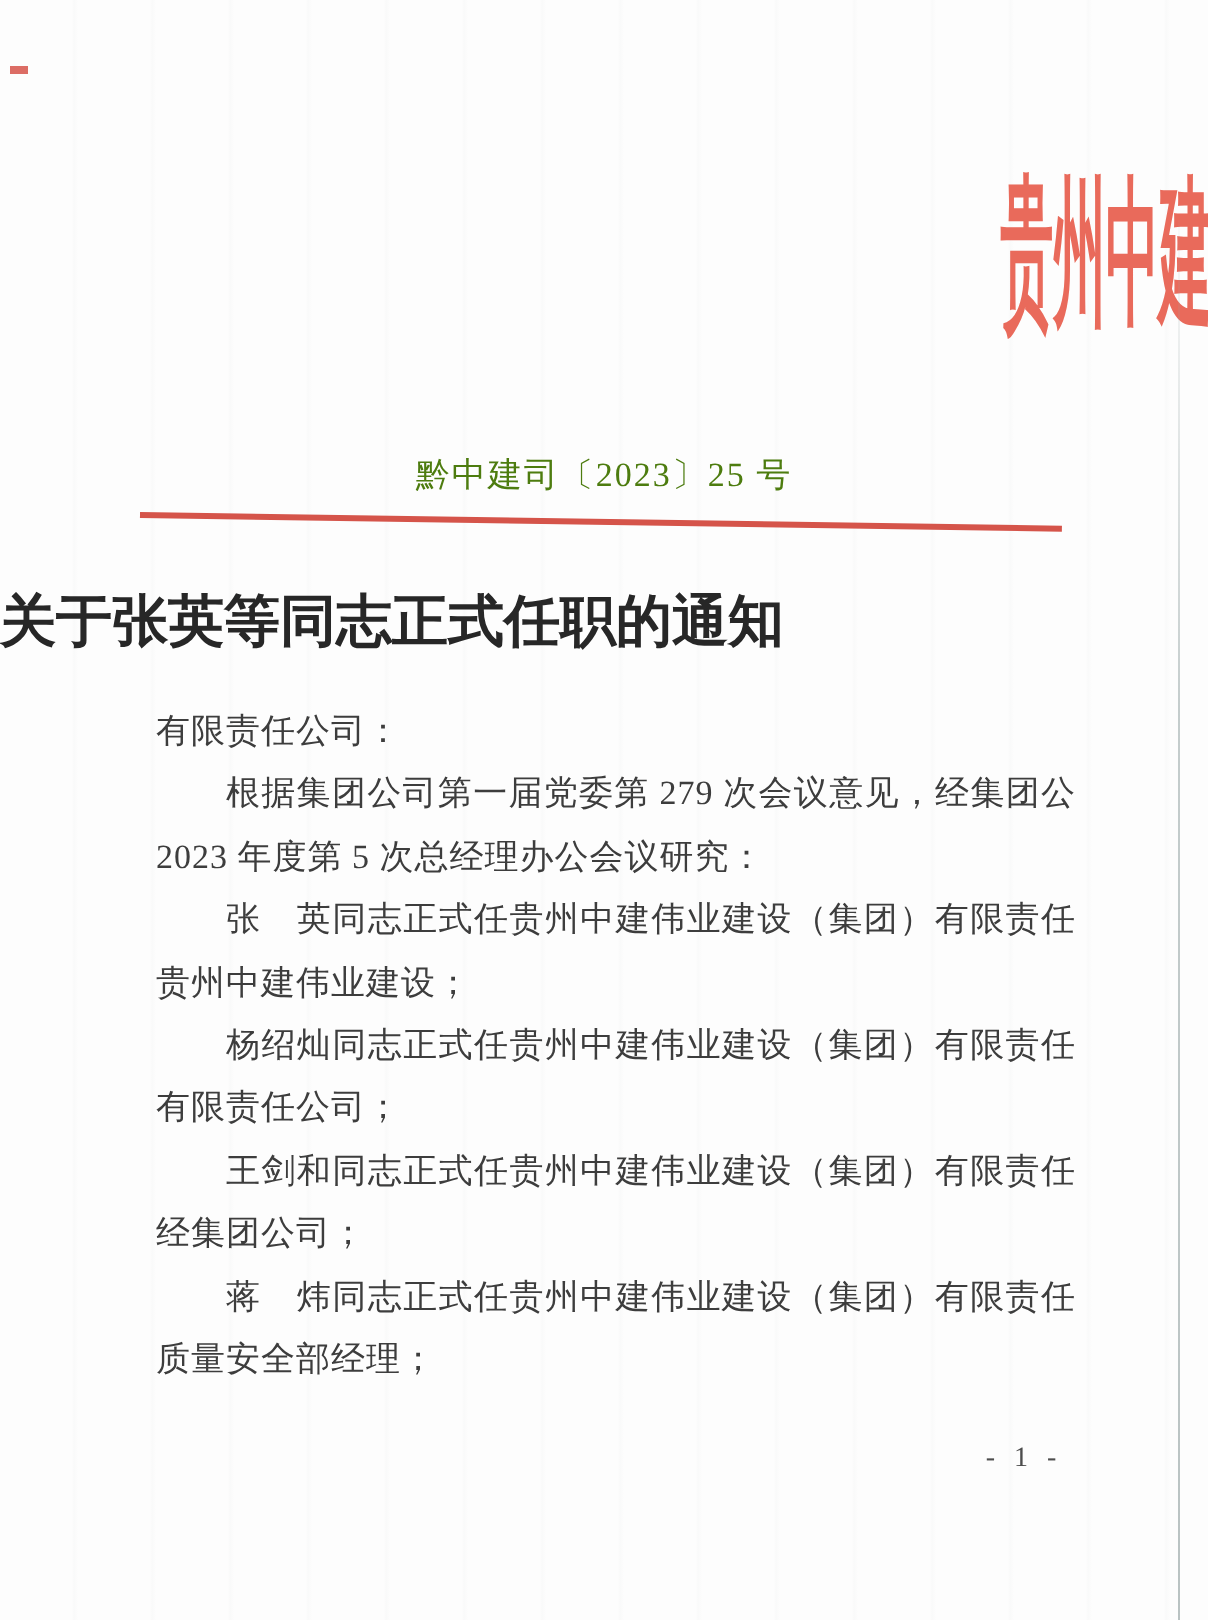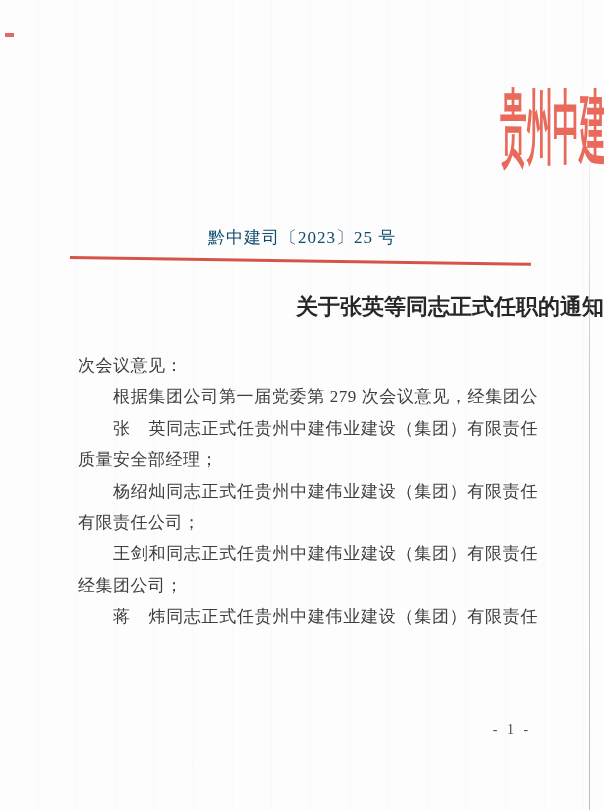--- a/index.html
+++ b/index.html
@@ -58,39 +58,39 @@
     transform-origin: 50% 50%;
   }
   .doc-number {
     position: absolute;
     top: 226px;
     left: 0;
     right: 0;
     text-align: center;
     font-size: 17px;
     letter-spacing: 1px;
-    color: #0c4a6e;
+    color: #4d7c0f;
   }
   .red-rule {
     position: absolute;
     top: 256px;
     left: 70px;
     width: 461px;
     height: 2.5px;
     background: #d5544a;
     transform: rotate(0.85deg);
     transform-origin: left center;
   }
   .doc-title {
     position: absolute;
     top: 292px;
     left: 0;
     right: 0;
-    text-align: right;
-    font-size: 22px;
+    text-align: left;
+    font-size: 28px;
     font-weight: bold;
     color: #272727;
   }
   .body-block {
     position: absolute;
     top: 350px;
     left: 78px;
     width: 460px;
     font-size: 17px;
     line-height: 31.4px;
@@ -146,28 +146,30 @@
     <span class="header-title">贵州中建伟业建设(集团)有限责任公司文件</span>
   </div>
 
   <div class="doc-number">黔中建司〔2023〕25 号</div>
 
   <div class="red-rule"></div>
 
   <div class="doc-title">关于张英等同志正式任职的通知</div>
 
   <div class="body-block">
-    <div class="line">次会议意见：</div>
+    <div class="line">有限责任公司：</div>
     <div class="line indent jfull">根据集团公司第一届党委第 279 次会议意见，经集团公司</div>
+    <div class="line">2023 年度第 5 次总经理办公会议研究：</div>
     <div class="line indent jfull">张　英同志正式任贵州中建伟业建设（集团）有限责任公司</div>
-    <div class="line">质量安全部经理；</div>
+    <div class="line">贵州中建伟业建设；</div>
     <div class="line indent jfull">杨绍灿同志正式任贵州中建伟业建设（集团）有限责任公司</div>
     <div class="line">有限责任公司；</div>
     <div class="line indent jfull">王剑和同志正式任贵州中建伟业建设（集团）有限责任公司</div>
     <div class="line">经集团公司；</div>
     <div class="line indent jfull">蒋　炜同志正式任贵州中建伟业建设（集团）有限责任公司</div>
+    <div class="line">质量安全部经理；</div>
   </div>
 
   <div class="page-number">- 1 -</div>
 
   <div class="scan-edge-line"></div>
 
 </div>
 
 </body></html>

